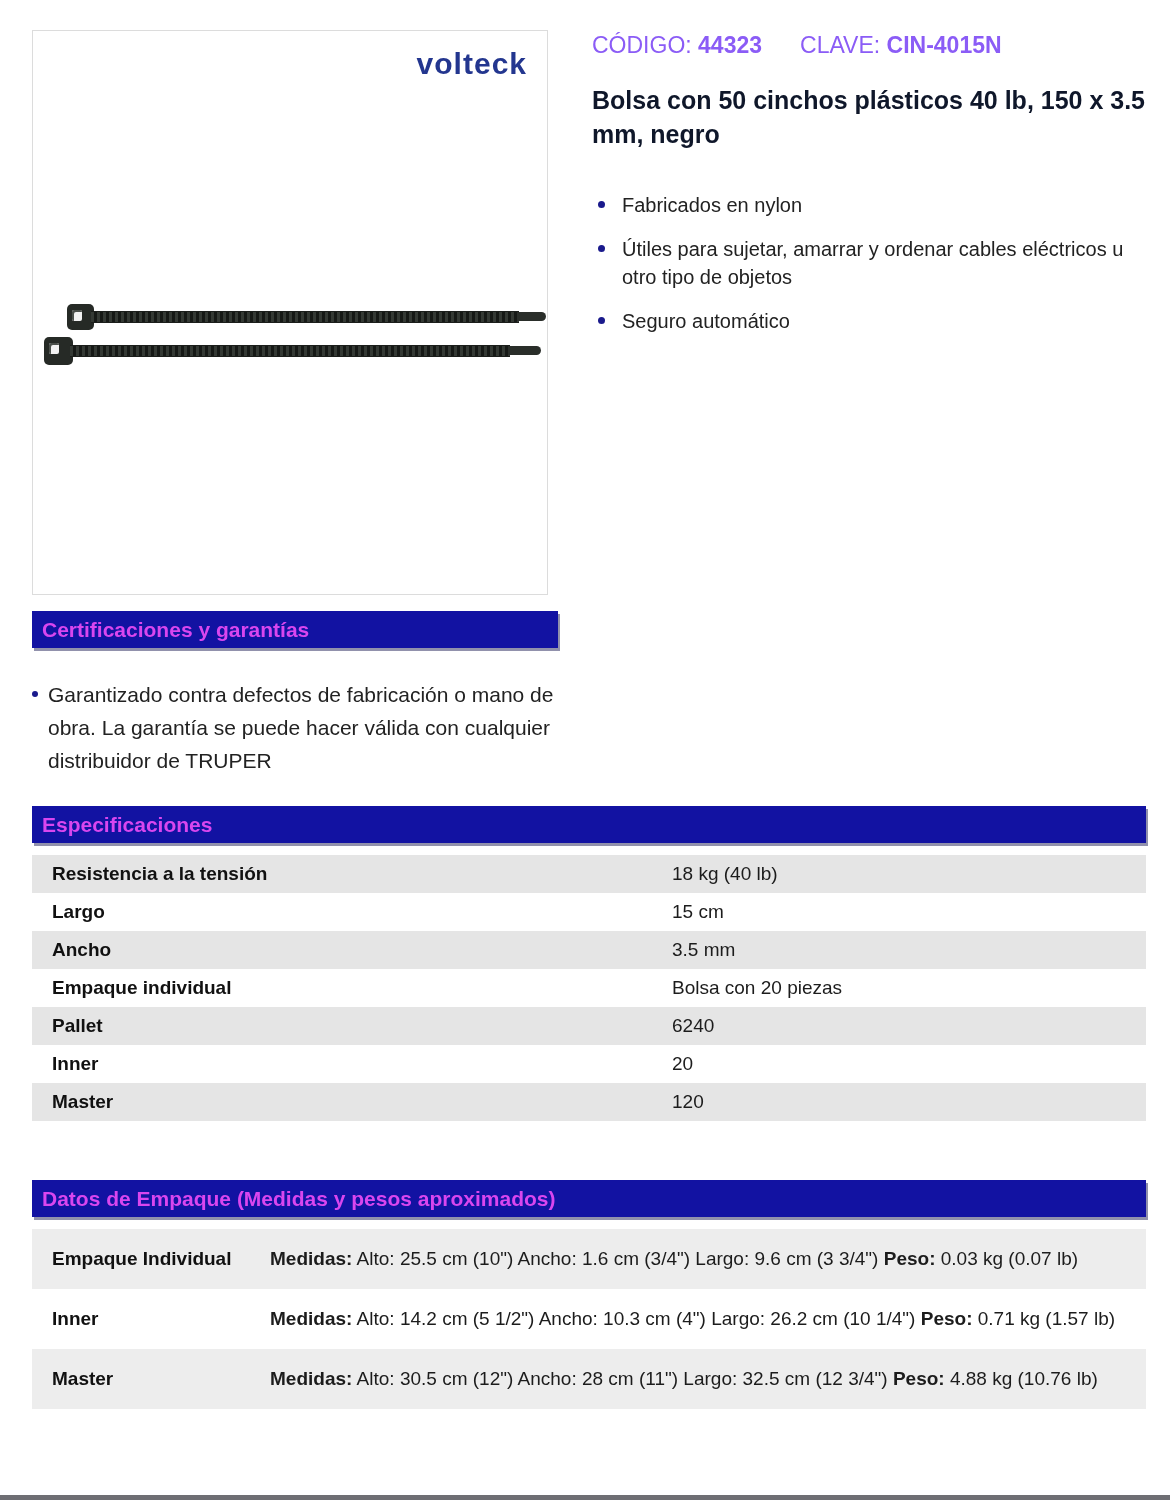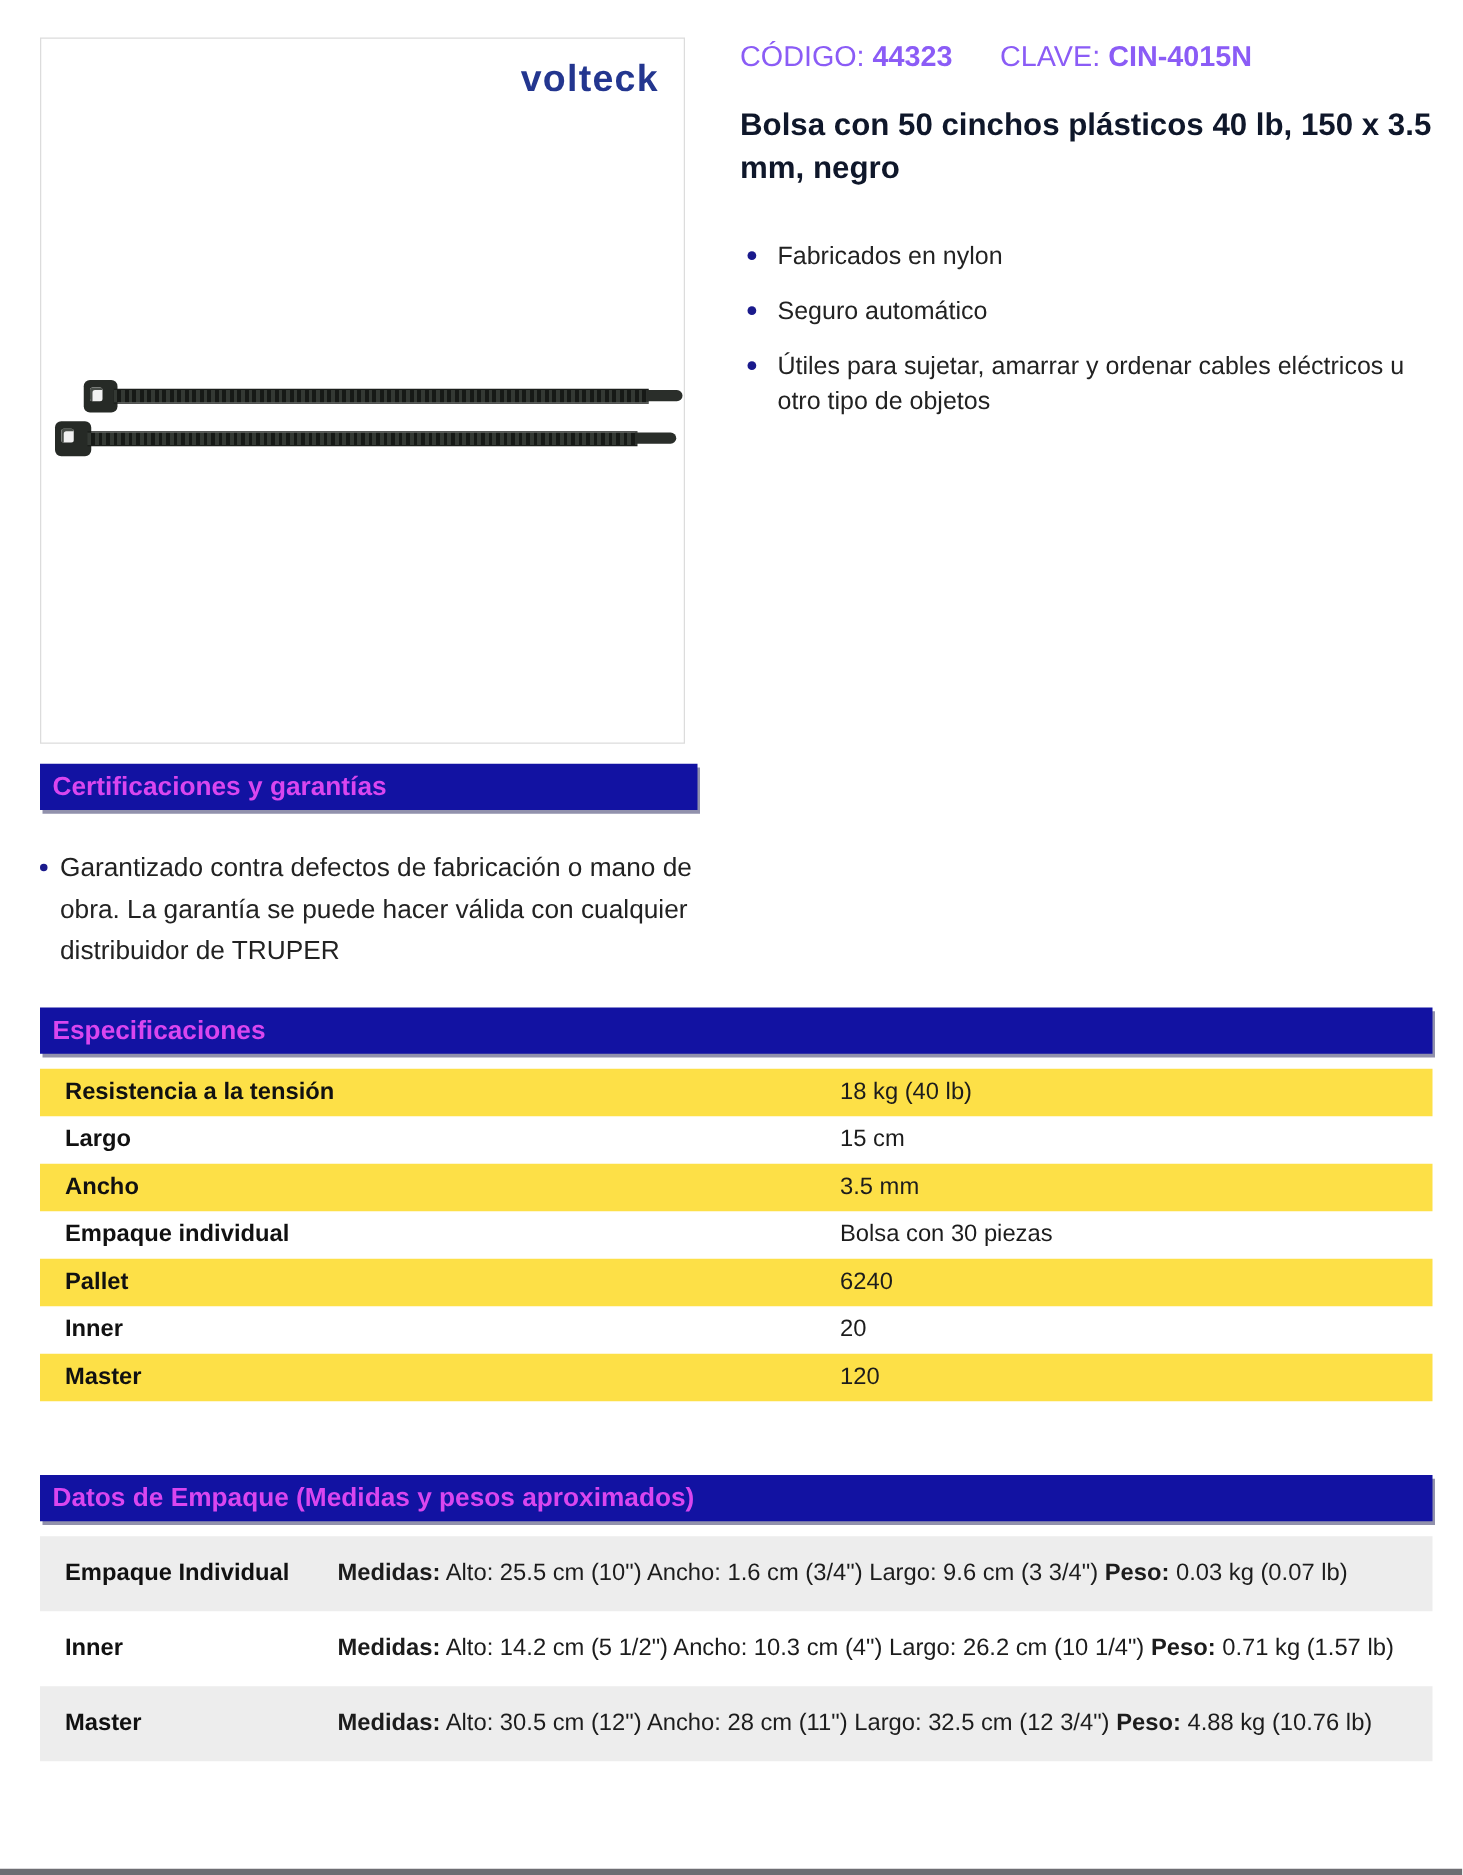--- a/index.html
+++ b/index.html
@@ -81,21 +81,21 @@
   }
   .cert-items li .dot {
     position:absolute; left:0; top:13px; width:6px; height:6px;
     border-radius:50%; background:#1a1a8c;
   }
 
   
   .spec-section { position:absolute; left:32px; top:806px; width:1114px; }
   .spec-rows { margin-top:12px; }
   .spec-row { display:flex; align-items:center; height:38px; }
-  .spec-row.alt { background:#fde047; }
+  .spec-row.alt { background:#e5e5e5; }
   .spec-row .label {
     width:640px; padding-left:20px; font-weight:bold; font-size:19px; color:#111111;
   }
   .spec-row .value { font-size:19px; color:#1c1c1c;text-align:center; }
 
   
   .pack-section { position:absolute; left:32px; top:1180px; width:1114px; }
   .pack-rows { margin-top:12px; }
   .pack-row { display:flex; align-items:center; min-height:60px; padding:6px 0; }
   .pack-row.alt { background:#ededed; }
@@ -132,22 +132,22 @@
     </div>
   </div>
 
   <div class="info-col">
     <div class="code-line">
       <span class="code-pair"><span class="lbl">CÓDIGO:</span> <span class="val">44323</span></span><span><span class="lbl">CLAVE:</span> <span class="val">CIN-4015N</span></span>
     </div>
     <h1 class="product-title">Bolsa con 50 cinchos plásticos 40 lb, 150 x 3.5 mm, negro</h1>
     <ul class="features">
       <li><span class="dot"></span><span>Fabricados en nylon</span></li>
+      <li><span class="dot"></span><span>Útiles para sujetar, amarrar y ordenar cables eléctricos u otro tipo de objetos</span></li>
       <li><span class="dot"></span><span>Seguro automático</span></li>
-      <li><span class="dot"></span><span>Útiles para sujetar, amarrar y ordenar cables eléctricos u otro tipo de objetos</span></li>
     </ul>
   </div>
 
   <div class="cert-section">
     <div class="section-bar">Certificaciones y garantías</div>
     <ul class="cert-items">
       <li><span class="dot"></span><span>Garantizado contra defectos de fabricación o mano de obra. La garantía se puede hacer válida con cualquier distribuidor de TRUPER</span></li>
     </ul>
   </div>
 
@@ -161,21 +161,21 @@
       <div class="spec-row">
         <div class="label">Largo</div>
         <div class="value">15 cm</div>
       </div>
       <div class="spec-row alt">
         <div class="label">Ancho</div>
         <div class="value">3.5 mm</div>
       </div>
       <div class="spec-row">
         <div class="label">Empaque individual</div>
-        <div class="value">Bolsa con 30 piezas</div>
+        <div class="value">Bolsa con 20 piezas</div>
       </div>
       <div class="spec-row alt">
         <div class="label">Pallet</div>
         <div class="value">6240</div>
       </div>
       <div class="spec-row">
         <div class="label">Inner</div>
         <div class="value">20</div>
       </div>
       <div class="spec-row alt">

